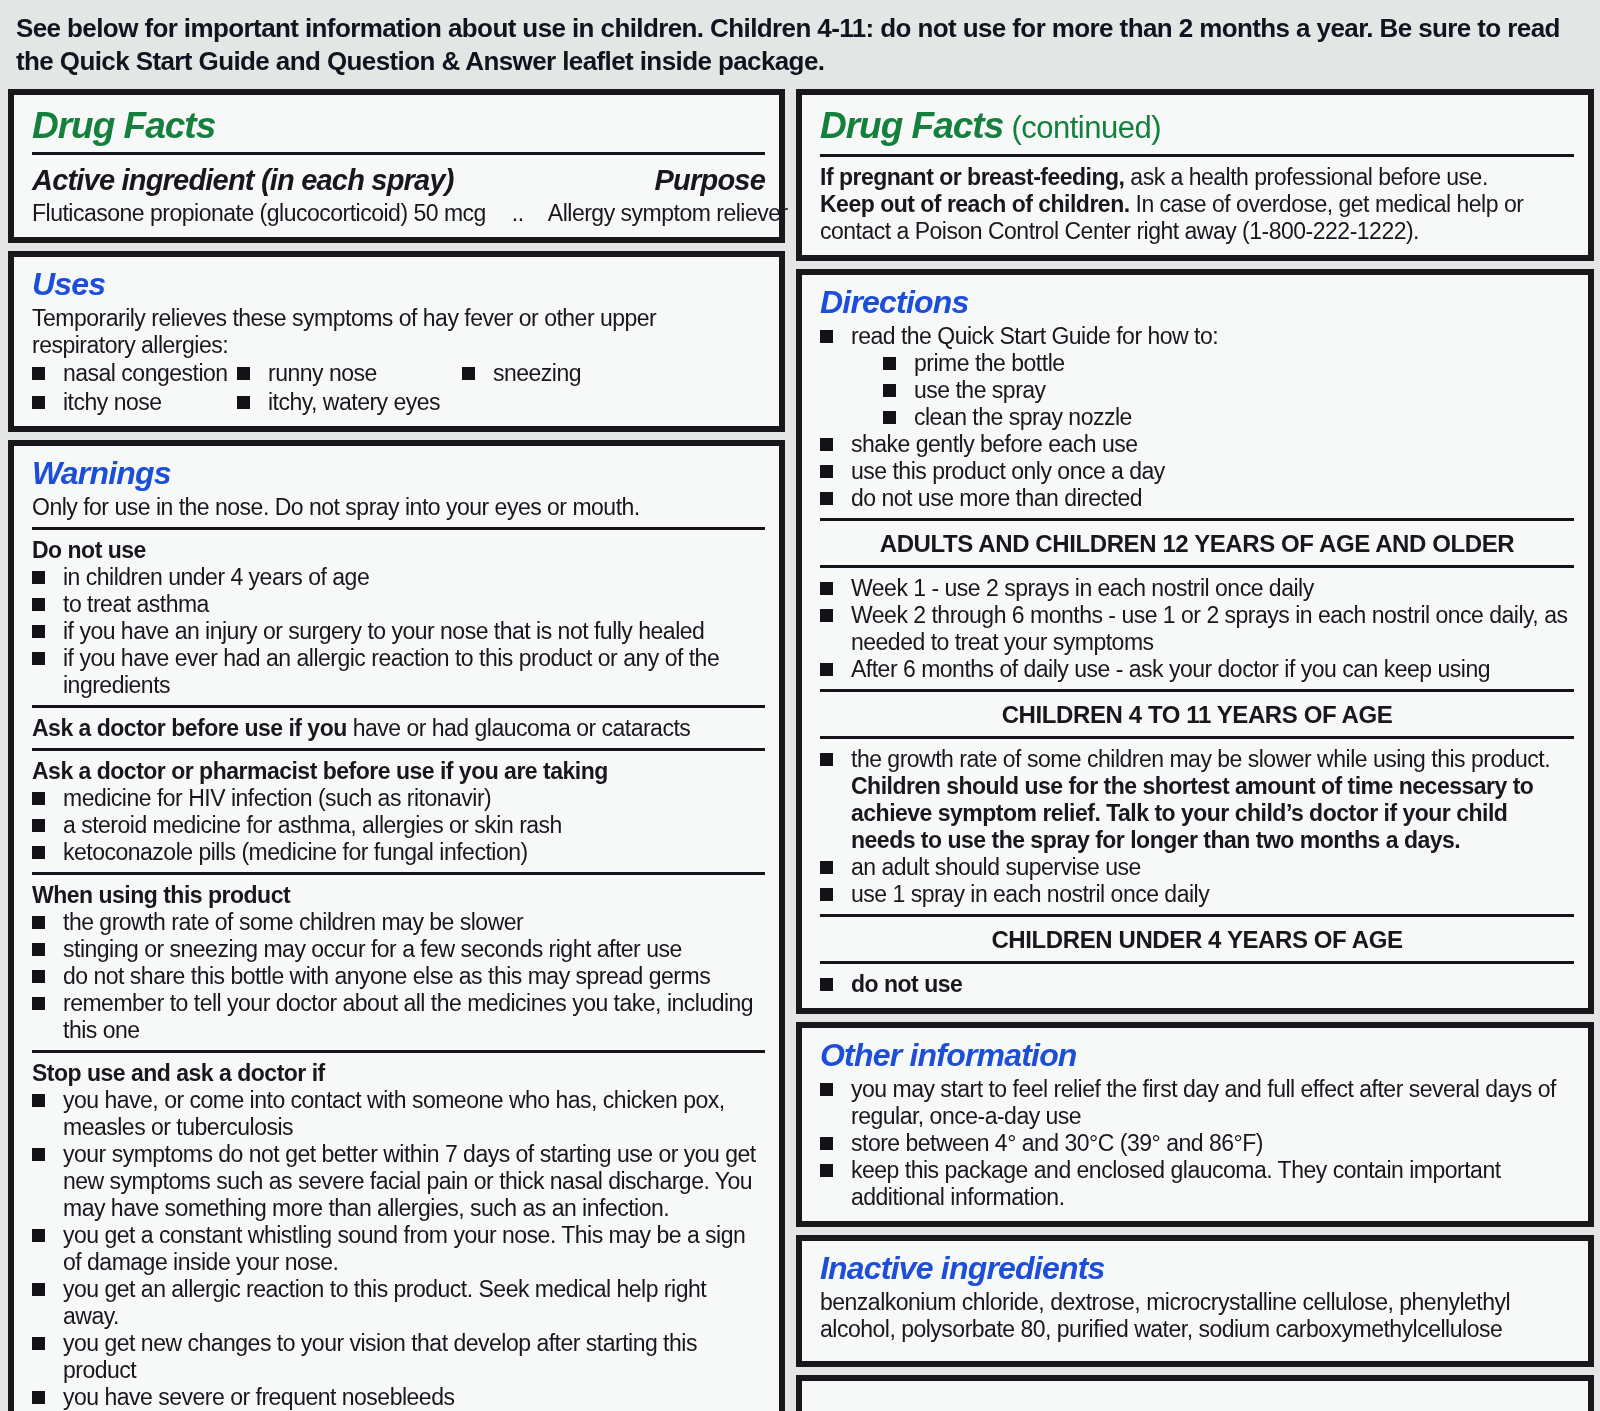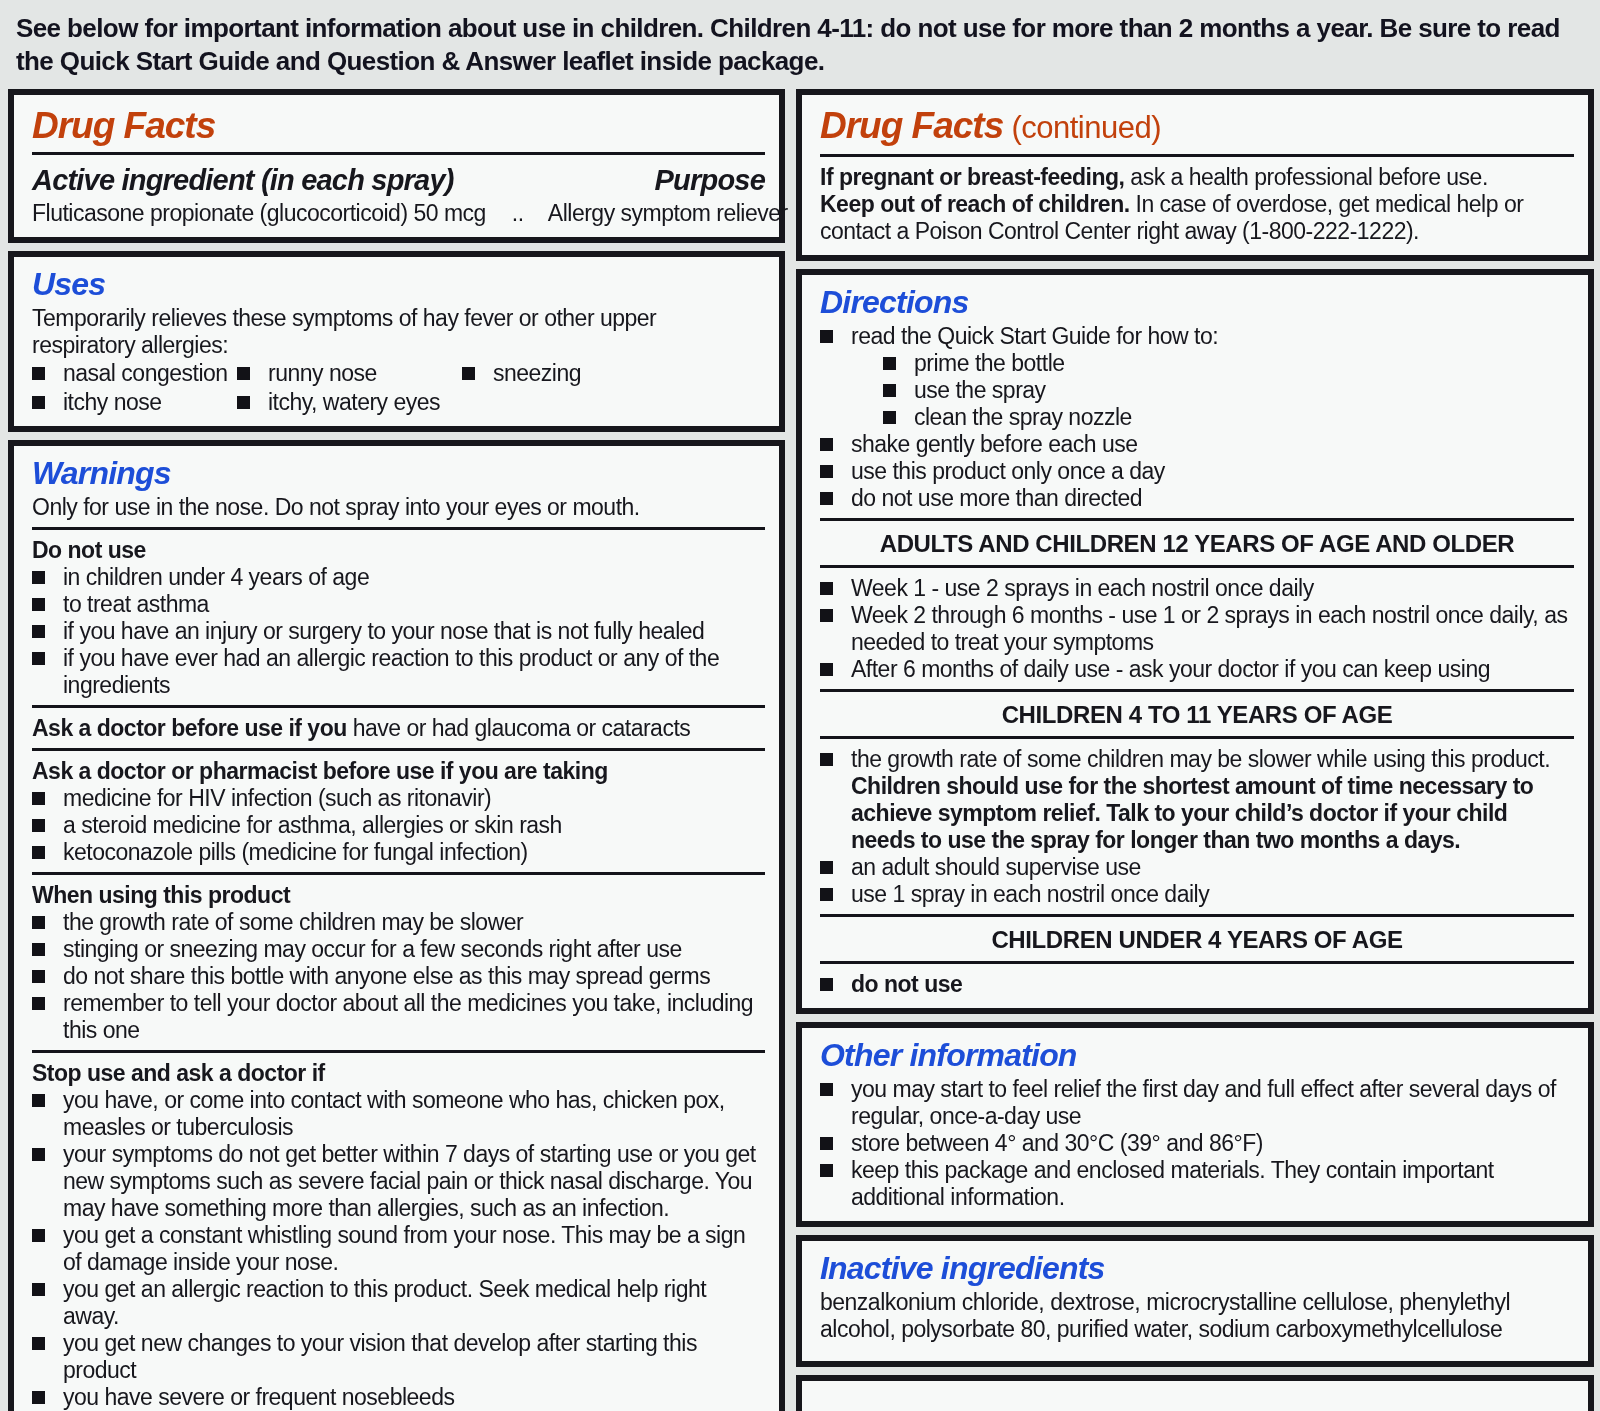--- a/index.html
+++ b/index.html
@@ -21,21 +21,21 @@
   .col-left{width:777px;display:flex;flex-direction:column;gap:8px;flex:none;}
   .col-right{width:798px;display:flex;flex-direction:column;gap:8px;flex:none;}
   
   .box{
     box-sizing:border-box;border:6px solid #17171c;background:#f7f9f8;
     padding:6px 14px 10px 18px;font-size:23px;line-height:27px;letter-spacing:-0.5px;
     position:relative;
   }
   .title{
     font-style:italic;font-weight:bold;font-size:37px;line-height:46px;
-    letter-spacing:-1px;color:#c2410c;padding-top:2px;
+    letter-spacing:-1px;color:#15803d;padding-top:2px;
   }
   .title .cont{font-style:normal;font-weight:normal;font-size:31px;letter-spacing:-0.5px;}
   .title-rule{border:none;border-top:3px solid #14141a;margin:3px 0 7px;}
   .rule{border:none;border-top:3px solid #14141a;margin:6px 0 7px;}
   .sech{
     font-style:italic;font-weight:bold;font-size:32px;line-height:42px;
     letter-spacing:-0.8px;color:#1d4ed8;
   }
   .aih-row{display:flex;justify-content:space-between;align-items:baseline;
     font-style:italic;font-weight:bold;font-size:29px;line-height:36px;letter-spacing:-0.8px;}
@@ -192,21 +192,21 @@
         <ul class="b">
           <li class="bold"><span class="sq"></span><span>do not use</span></li>
         </ul>
       </div>
 
       <div class="box" style="min-height:190px">
         <div class="sech">Other information</div>
         <ul class="b">
           <li><span class="sq"></span><span>you may start to feel relief the first day and full effect after several days of regular, once-a-day use</span></li>
           <li><span class="sq"></span><span>store between 4° and 30°C (39° and 86°F)</span></li>
-          <li><span class="sq"></span><span>keep this package and enclosed materials. They contain important additional information.</span></li>
+          <li><span class="sq"></span><span>keep this package and enclosed glaucoma. They contain important additional information.</span></li>
         </ul>
       </div>
 
       <div class="box" style="min-height:132px">
         <div class="sech">Inactive ingredients</div>
         <div>benzalkonium chloride, dextrose, microcrystalline cellulose, phenylethyl alcohol, polysorbate 80, purified water, sodium carboxymethylcellulose</div>
       </div>
 
       <div class="box spacer-box"></div>
 

